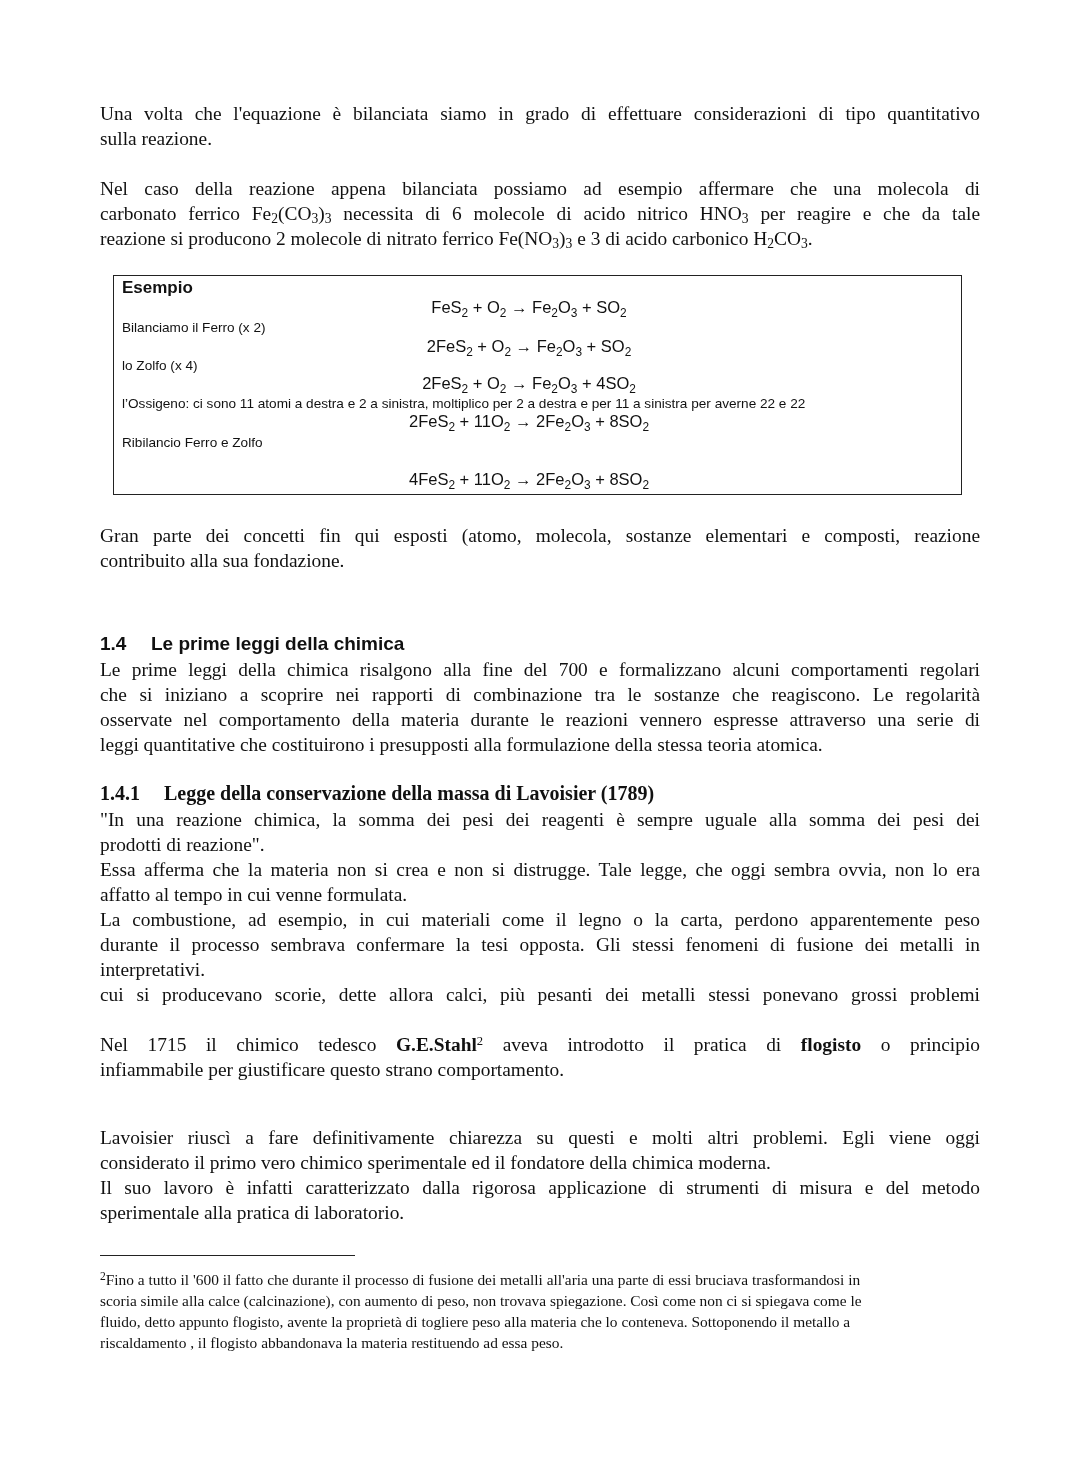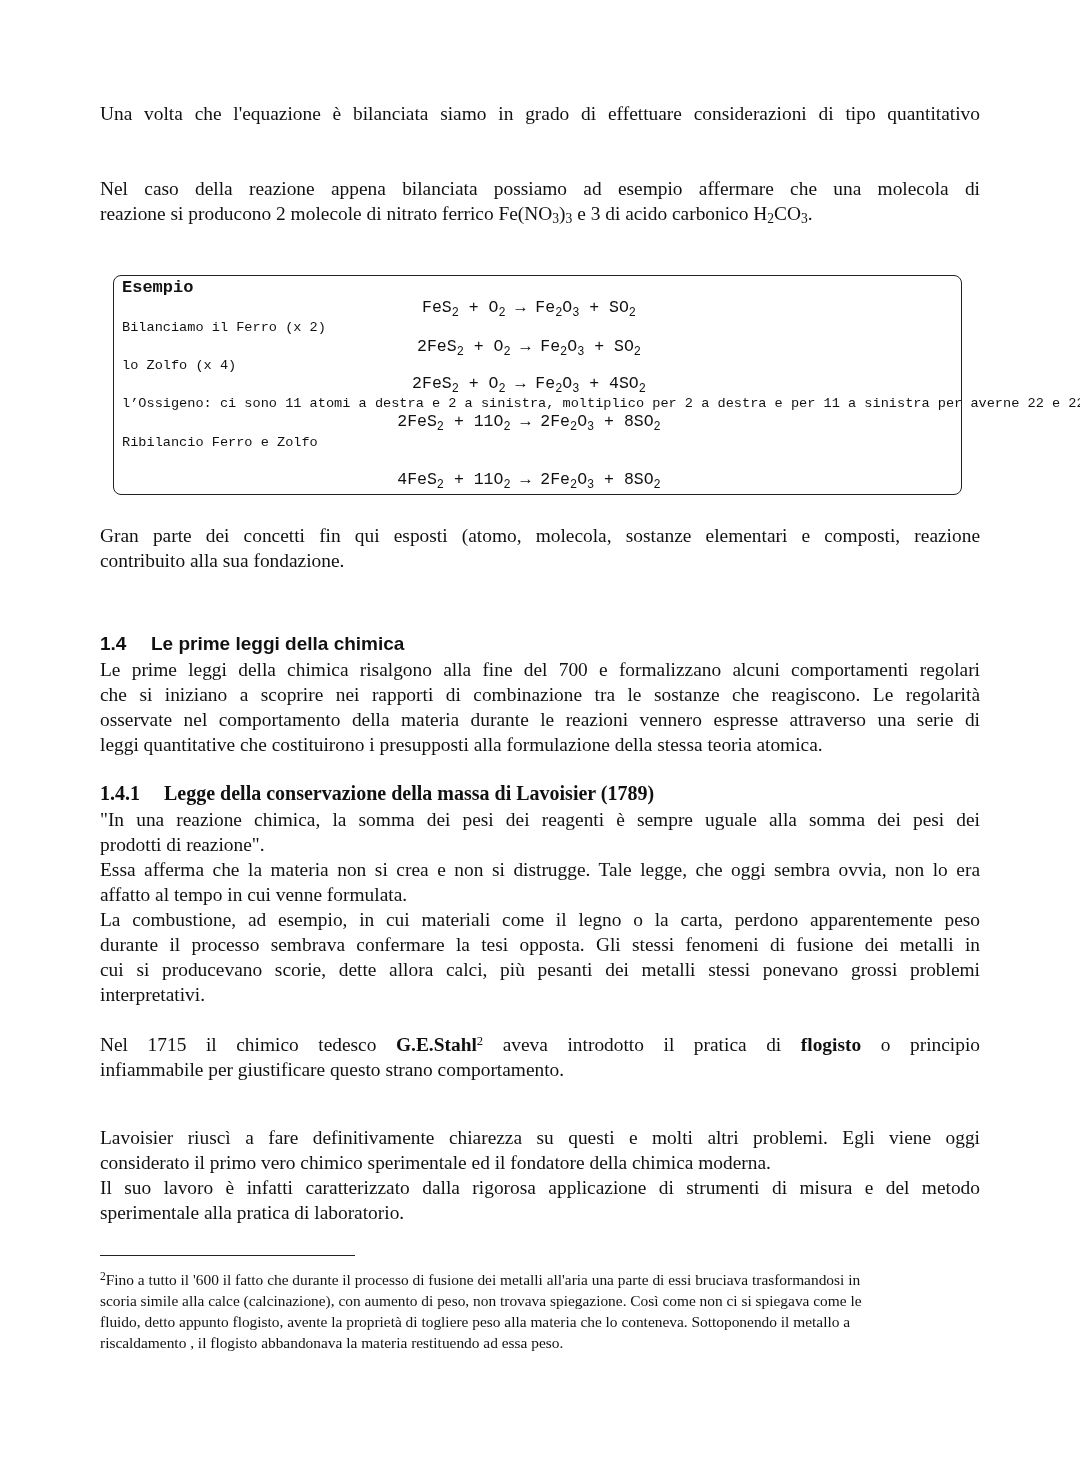--- a/index.html
+++ b/index.html
@@ -5,45 +5,47 @@
   html, body { margin: 0; padding: 0; background: #ffffff; }
   body { width: 1080px; height: 1475px; position: relative; overflow: hidden; color: #111; }
   .page { position: absolute; left: 100px; top: 0; width: 880px; }
   .serif { font-family: "Liberation Serif", "DejaVu Serif", serif; font-size: 19.4px; line-height: 25px; }
   .para { position: absolute; left: 0; width: 880px; text-align: justify; margin: 0; }
   .para .ln { display: block; text-align: justify; text-align-last: justify; white-space: nowrap; }
   .para .ln.last { text-align-last: left; }
   sub { font-size: 0.7em; vertical-align: -0.25em; line-height: 0; }
   sup { font-size: 0.65em; vertical-align: 0.45em; line-height: 0; }
   .box { position: absolute; left: 13px; top: 275px; width: 849px; height: 220px; border: 1.5px solid #222; box-sizing: border-box; }
-  .sans { font-family: Liberation Mono, monospace; border-radius: 8px; }
+  .sans { font-family: Liberation Sans, sans-serif; }
   .box-title { position: absolute; left: 8px; top: 2px; font-weight: bold; font-size: 17px; }
   .box-note { position: absolute; left: 8px; font-size: 13.6px; white-space: nowrap; }
   .eq { position: absolute; left: 0; width: 830px; text-align: center; font-size: 16.5px; white-space: nowrap; }
   .eq sub { font-size: 0.72em; vertical-align: -0.3em; }
   .h2 { position: absolute; left: 0; top: 633px; font-family: "Liberation Sans", "DejaVu Sans", sans-serif; font-weight: bold; font-size: 19px; white-space: nowrap; }
   .h2 .num { display: inline-block; width: 51px; }
   .h3 { position: absolute; left: 0; top: 782px; font-family: "Liberation Serif", serif; font-weight: bold; font-size: 20px; white-space: nowrap; }
   .h3 .num { display: inline-block; width: 64px; }
   .fn-rule { position: absolute; left: 0; top: 1255px; width: 255px; height: 0; border-top: 1.3px solid #222; }
   .footnote { position: absolute; left: 0; top: 1269px; width: 880px; font-family: "Liberation Serif", serif; font-size: 15.4px; line-height: 21px; margin: 0; }
   .footnote .ln { display: block; white-space: nowrap; }
   .footnote sup { font-size: 0.75em; vertical-align: 0.45em; }
 </style>
 </head>
 <body>
 
 <div class="page">
 
   <p class="para serif" style="top:101px;">
     <span class="ln">Una volta che l'equazione è bilanciata siamo in grado di effettuare considerazioni di tipo quantitativo</span>
+    <span class="ln last">sulla reazione.</span>
   </p>
 
   <p class="para serif" style="top:176px;">
     <span class="ln">Nel caso della reazione appena bilanciata possiamo ad esempio affermare che una molecola di</span>
+    <span class="ln"><span>carbonato ferrico Fe</span><sub>2</sub><span>(CO</span><sub>3</sub><span>)</span><sub>3</sub><span> necessita di 6 molecole di acido nitrico HNO</span><sub>3</sub><span> per reagire e che da tale</span></span>
     <span class="ln last"><span>reazione si producono 2 molecole di nitrato ferrico Fe(NO</span><sub>3</sub><span>)</span><sub>3</sub><span> e 3 di acido carbonico H</span><sub>2</sub><span>CO</span><sub>3</sub><span>.</span></span>
   </p>
 
   <div class="box sans">
     <div class="box-title">Esempio</div>
 
     <div class="eq" style="top:22px;"><span>FeS</span><sub>2</sub><span> + O</span><sub>2</sub><span> → </span><span>Fe</span><sub>2</sub><span>O</span><sub>3</sub><span> + SO</span><sub>2</sub></div>
     <div class="box-note" style="top:44px;">Bilanciamo il Ferro (x 2)</div>
     <div class="eq" style="top:61px;"><span>2FeS</span><sub>2</sub><span> + O</span><sub>2</sub><span> → </span><span>Fe</span><sub>2</sub><span>O</span><sub>3</sub><span> + SO</span><sub>2</sub></div>
     <div class="box-note" style="top:82px;">lo Zolfo (x 4)</div>
@@ -72,22 +74,22 @@
   <div class="h3">
     <span class="num">1.4.1</span><span>Legge della conservazione della massa di Lavoisier (1789)</span>
   </div>
   <p class="para serif" style="top:807px;">
     <span class="ln">"In una reazione chimica, la somma dei pesi dei reagenti è sempre uguale alla somma dei pesi dei</span>
     <span class="ln last">prodotti di reazione".</span>
     <span class="ln">Essa afferma che la materia non si crea e non si distrugge. Tale legge, che oggi sembra ovvia, non lo era</span>
     <span class="ln last">affatto al tempo in cui venne formulata.</span>
     <span class="ln">La combustione, ad esempio, in cui materiali come il legno o la carta, perdono apparentemente peso</span>
     <span class="ln">durante il processo sembrava confermare la tesi opposta. Gli stessi fenomeni di fusione dei metalli in</span>
+    <span class="ln last">interpretativi.</span>
     <span class="ln">cui si producevano scorie, dette allora calci, più pesanti dei metalli stessi ponevano grossi problemi</span>
-    <span class="ln last">interpretativi.</span>
   </p>
 
   <p class="para serif" style="top:1032px;">
     <span class="ln"><span>Nel 1715 il chimico tedesco </span><b>G.E.Stahl</b><sup>2</sup><span> aveva introdotto il pratica di </span><b>flogisto</b><span> o principio</span></span>
     <span class="ln last">infiammabile per giustificare questo strano comportamento.</span>
   </p>
 
   <p class="para serif" style="top:1125px;">
     <span class="ln">Lavoisier riuscì a fare definitivamente chiarezza su questi e molti altri problemi. Egli viene oggi</span>
     <span class="ln last">considerato il primo vero chimico sperimentale ed il fondatore della chimica moderna.</span>

